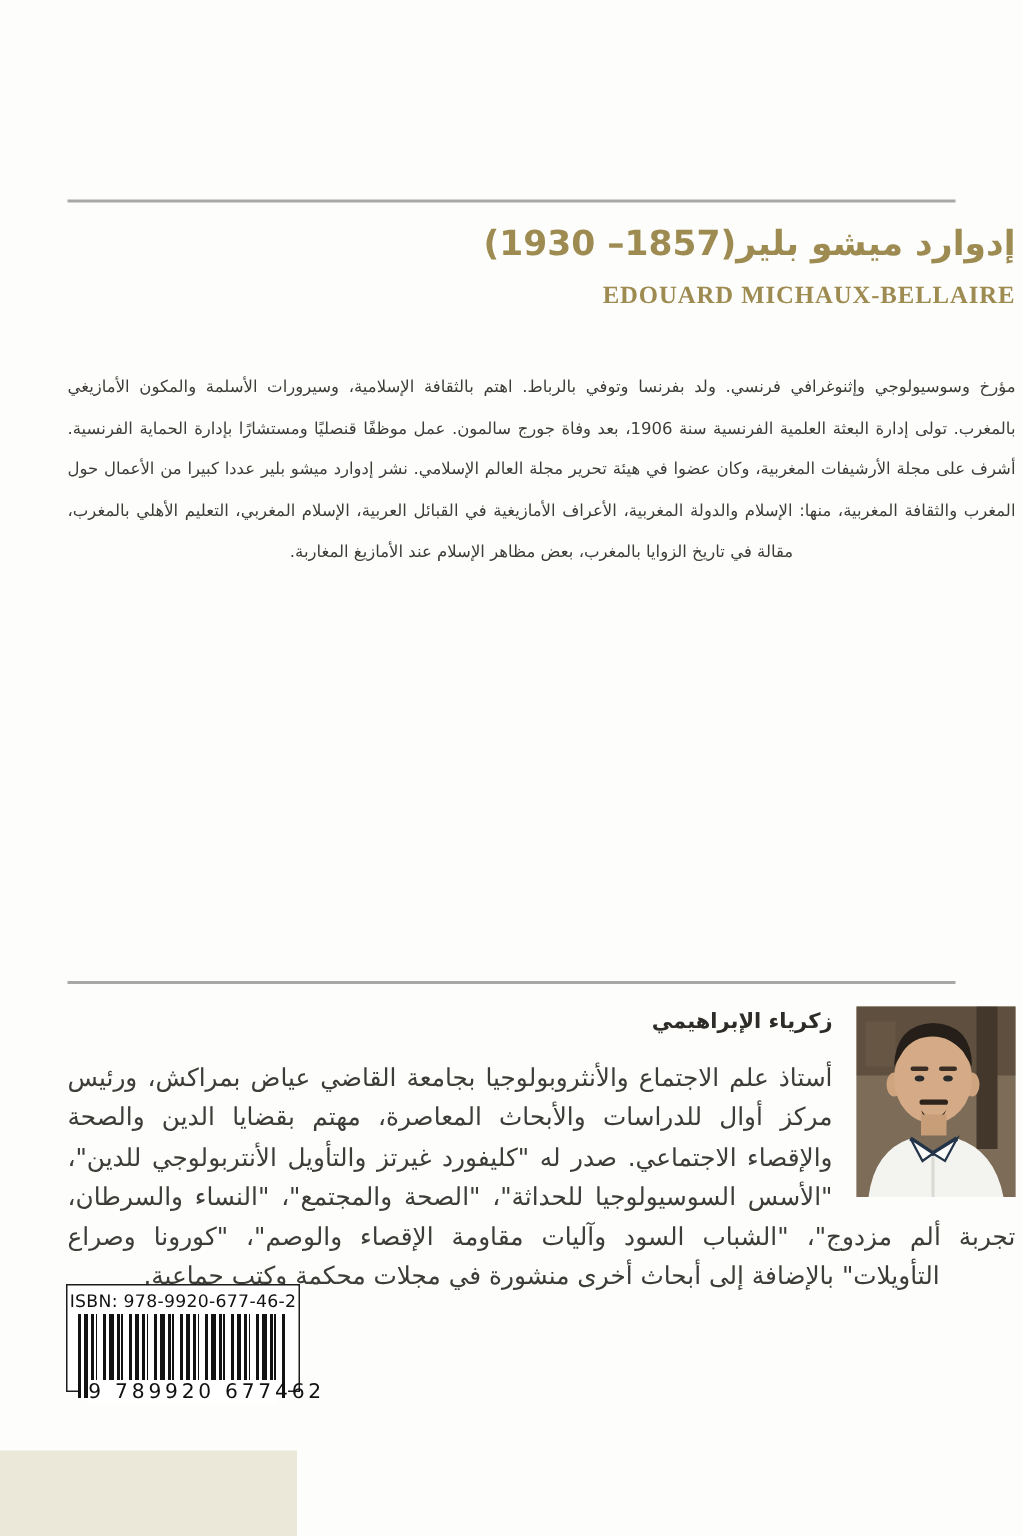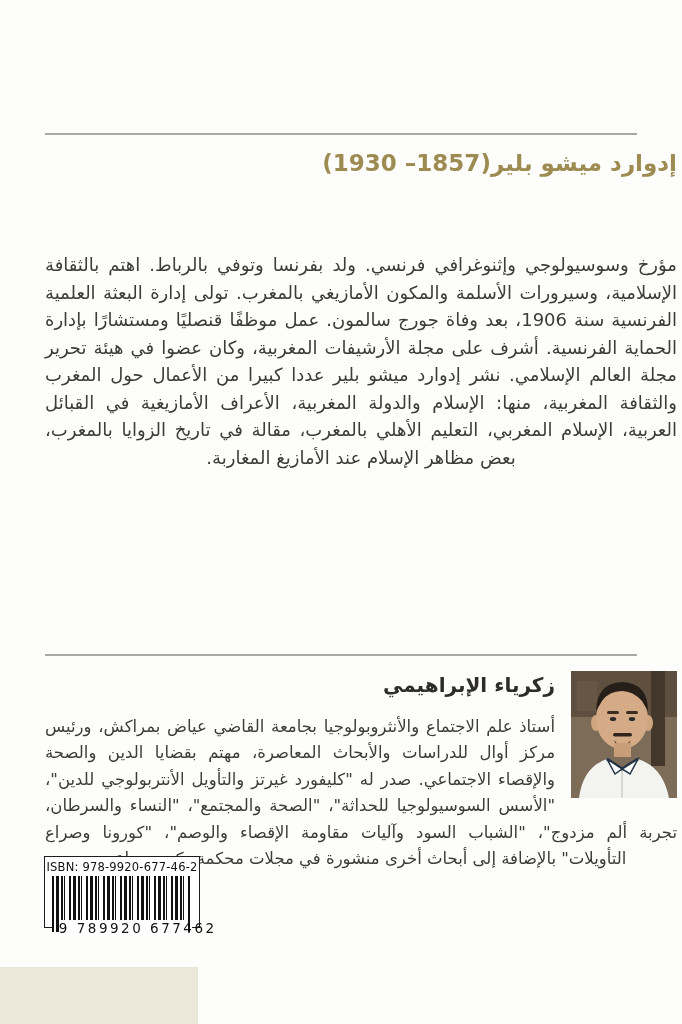--- a/index.html
+++ b/index.html
@@ -31,34 +31,34 @@
     direction:ltr;
     font-family:"Liberation Serif",serif;
     font-size:16.5px;font-weight:bold;color:#9d8b51;
     letter-spacing:0.6px;line-height:24px;margin-top:6px;
   }
 
   .bio1{
     position:absolute;top:233px;left:45px;right:45px;
     direction:rtl;
     text-align:justify;text-align-last:center;
-    font-size:18px;line-height:27.5px;color:#3d3c38;
+    font-size:11px;line-height:27.5px;color:#3d3c38;
   }
 
   .author{
     position:absolute;top:671px;left:45px;right:45px;
     direction:rtl;
   }
   .author-photo{
     float:right;width:106px;height:127px;
     margin-left:16px;margin-bottom:4px;
     background:#7a6a57;
   }
   .author-name{
-    font-size:20px;font-weight:bold;color:#2e2c28;
+    font-size:14px;font-weight:bold;color:#2e2c28;
     margin:2px 0 6px 0;text-align:right;
   }
   .author-bio{
     text-align:justify;text-align-last:center;
     font-size:16.5px;line-height:26.5px;color:#3d3c38;
   }
 
   
   .barcode-box{
     position:absolute;left:44px;top:856px;width:156px;height:72px;
@@ -115,20 +115,21 @@
 </style>
 </head>
 <body>
 
 <div class="page">
 
   <div class="divider top"></div>
 
   <div class="title-block">
     <h1 class="title-ar">إدوارد ميشو بلير(1857– 1930)</h1>
+    <div class="title-la">EDOUARD MICHAUX-BELLAIRE</div>
   </div>
 
   <p class="bio1">مؤرخ وسوسيولوجي وإثنوغرافي فرنسي. ولد بفرنسا وتوفي بالرباط. اهتم بالثقافة الإسلامية، وسيرورات الأسلمة والمكون الأمازيغي بالمغرب. تولى إدارة البعثة العلمية الفرنسية سنة 1906، بعد وفاة جورج سالمون. عمل موظفًا قنصليًا ومستشارًا بإدارة الحماية الفرنسية. أشرف على مجلة الأرشيفات المغربية، وكان عضوا في هيئة تحرير مجلة العالم الإسلامي. نشر إدوارد ميشو بلير عددا كبيرا من الأعمال حول المغرب والثقافة المغربية، منها: الإسلام والدولة المغربية، الأعراف الأمازيغية في القبائل العربية، الإسلام المغربي، التعليم الأهلي بالمغرب، مقالة في تاريخ الزوايا بالمغرب، بعض مظاهر الإسلام عند الأمازيغ المغاربة.</p>
 
   <div class="divider mid"></div>
 
   <div class="author">
     <div class="author-photo">
       <svg width="106" height="127" viewBox="0 0 106 127" xmlns="http://www.w3.org/2000/svg">
         <rect x="0" y="0" width="106" height="127" fill="#7d6c58"></rect>

